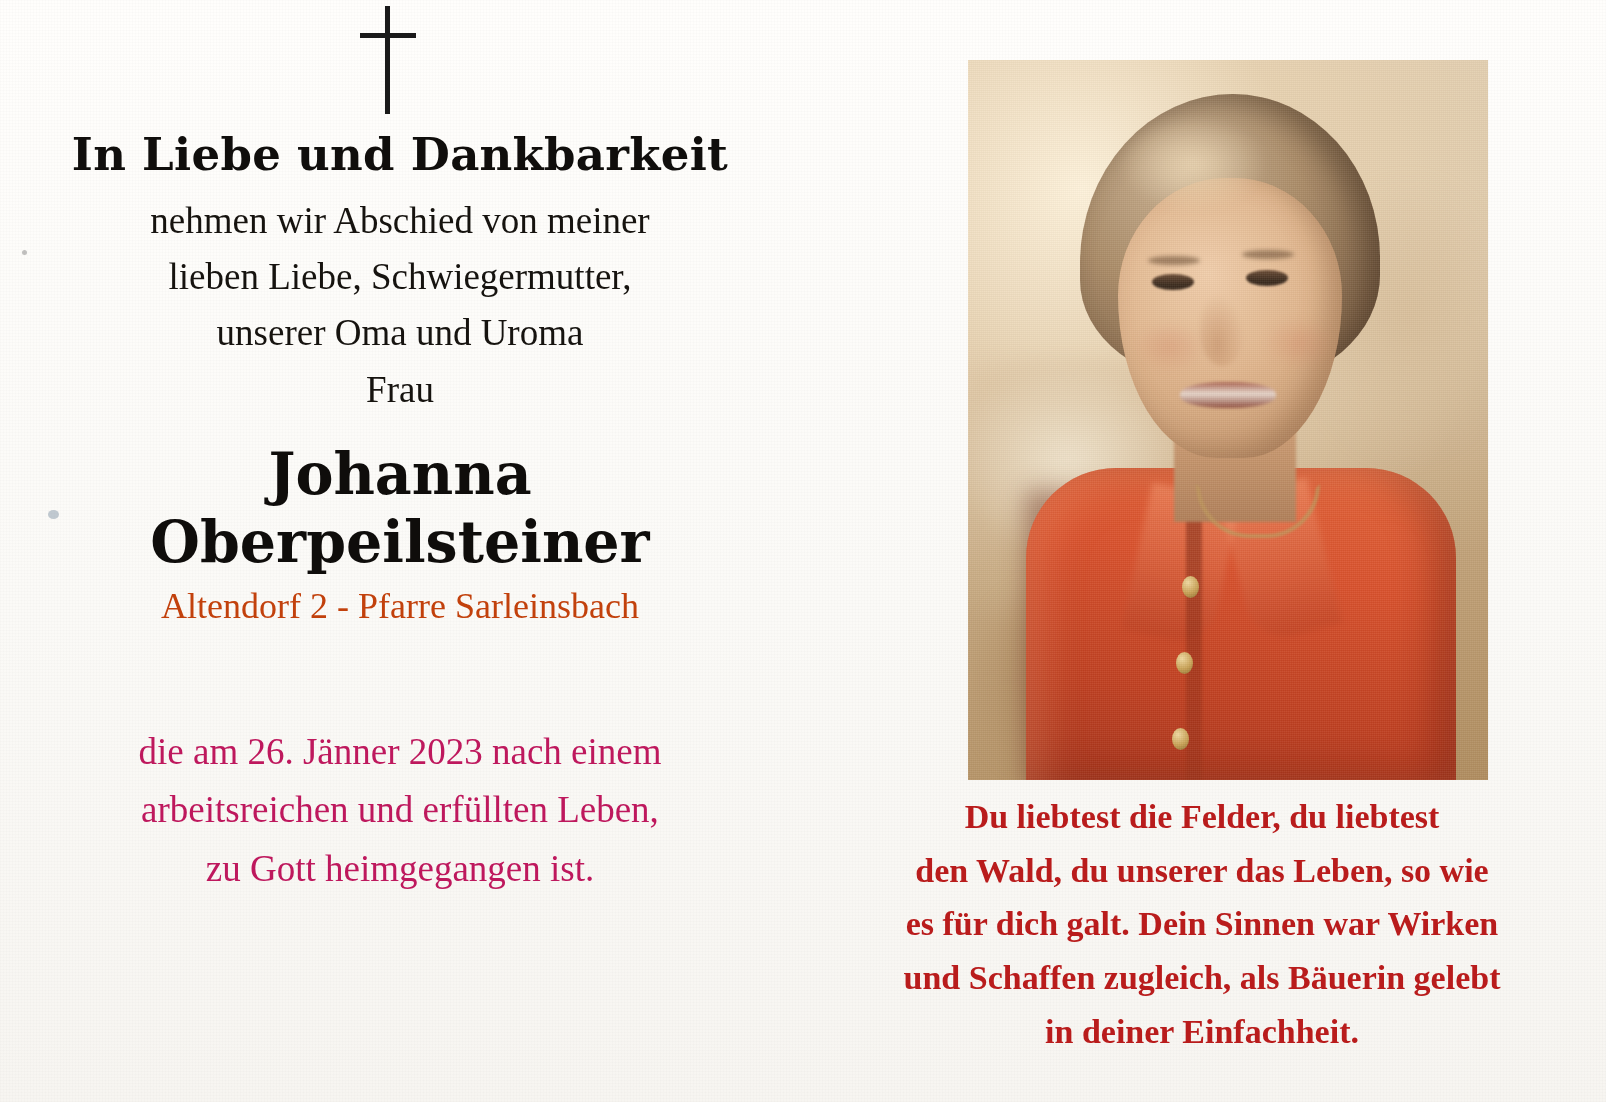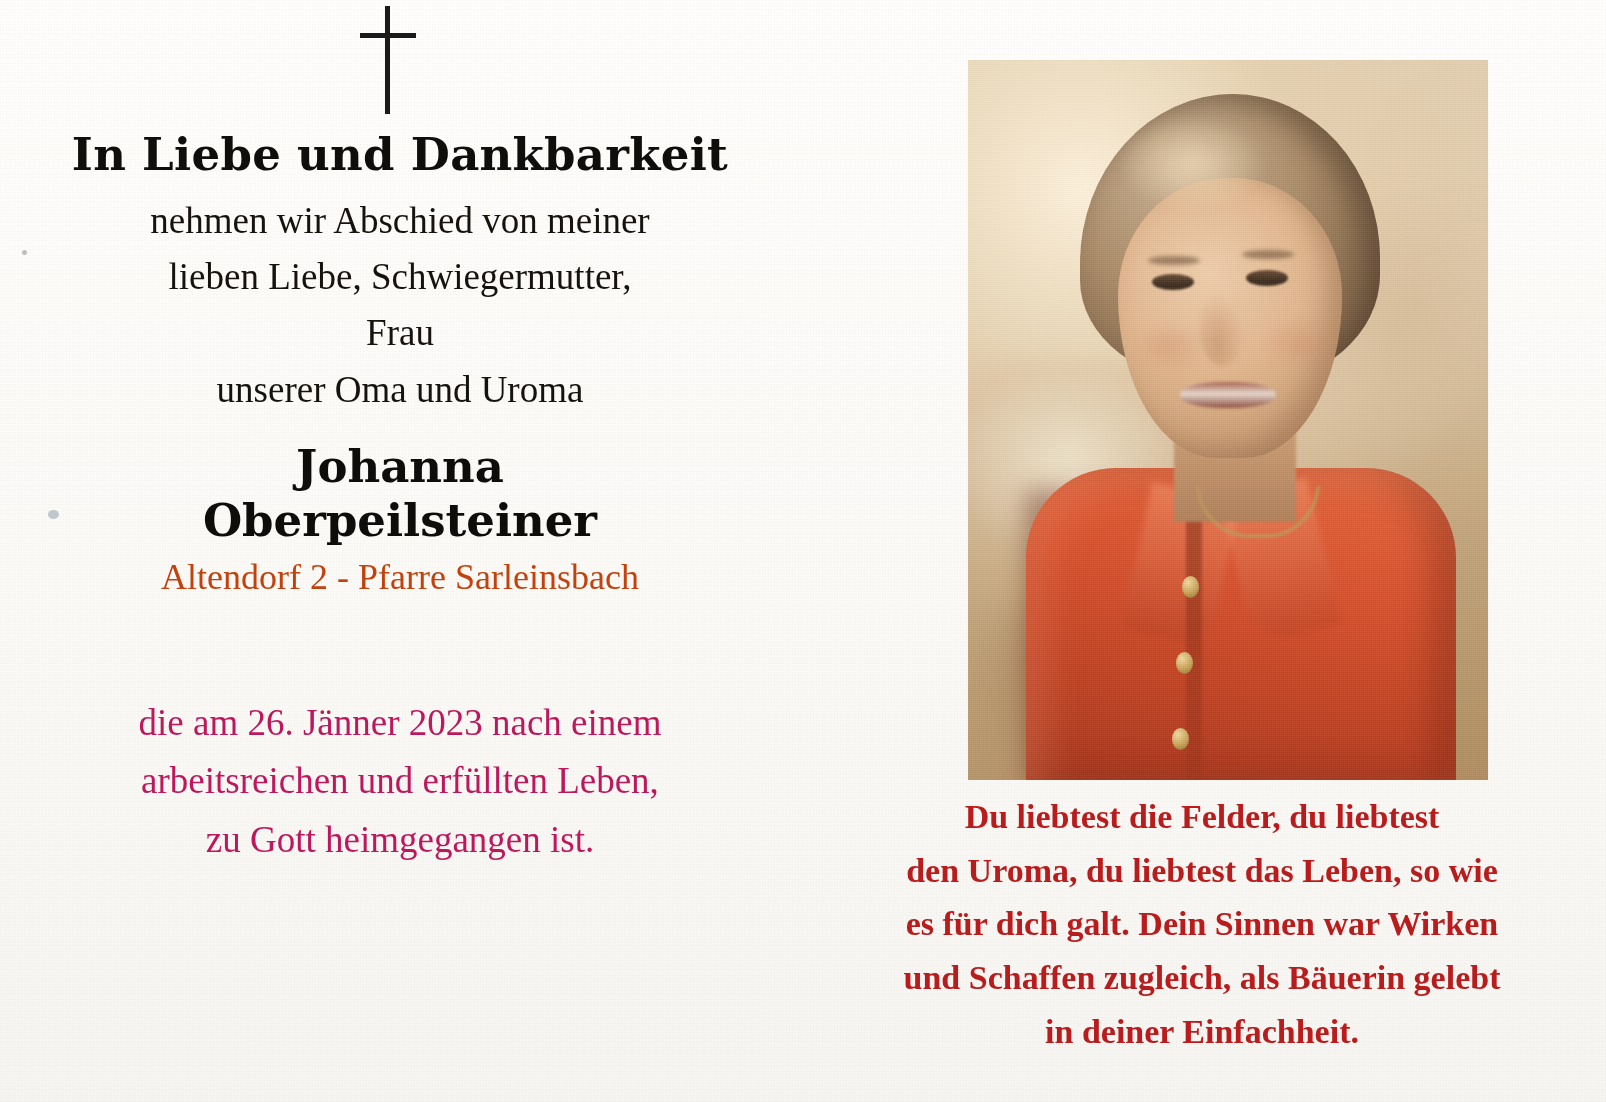--- a/index.html
+++ b/index.html
@@ -78,21 +78,21 @@
     margin-top: 12px;
     color: #16130f;
   }
   .intro .line {
     display: block;
   }
   .deceased-name {
     text-align: center;
     font-family: "DejaVu Serif", serif;
     font-weight: bold;
-    font-size: 45px;
+    font-size: 57px;
     line-height: 1.2;
     margin-top: 22px;
     color: #0f0d0b;
   }
   .deceased-name .line {
     display: block;
   }
   .address {
     text-align: center;
     font-size: 36px;
@@ -370,22 +370,22 @@
     </div>
 
     <div class="spot-b"></div>
     <div class="spot-a"></div>
 
     <h1 class="headline">In Liebe und Dankbarkeit</h1>
 
     <div class="intro">
       <span class="line">nehmen wir Abschied von meiner</span>
       <span class="line">lieben Liebe, Schwiegermutter,</span>
+      <span class="line">unserer Oma und Uroma</span>
       <span class="line">Frau</span>
-      <span class="line">unserer Oma und Uroma</span>
     </div>
 
     <div class="deceased-name">
       <span class="line">Johanna</span>
       <span class="line">Oberpeilsteiner</span>
     </div>
 
     <div class="address">Altendorf 2 - Pfarre Sarleinsbach</div>
 
     <div class="passing">
@@ -425,20 +425,20 @@
       <div class="nose"></div>
       <div class="cheek-l"></div>
       <div class="cheek-r"></div>
       <div class="mouth"></div>
 
       <div class="photo-grain"></div>
     </figure>
 
     <div class="verse">
       <span class="line">Du liebtest die Felder, du liebtest</span>
-      <span class="line">den Uroma, du liebtest das Leben, so wie</span>
+      <span class="line">den Wald, du unserer das Leben, so wie</span>
       <span class="line">es für dich galt. Dein Sinnen war Wirken</span>
       <span class="line">und Schaffen zugleich, als Bäuerin gelebt</span>
       <span class="line">in deiner Einfachheit.</span>
     </div>
   </section>
 
 </div>
 
 </body></html>

